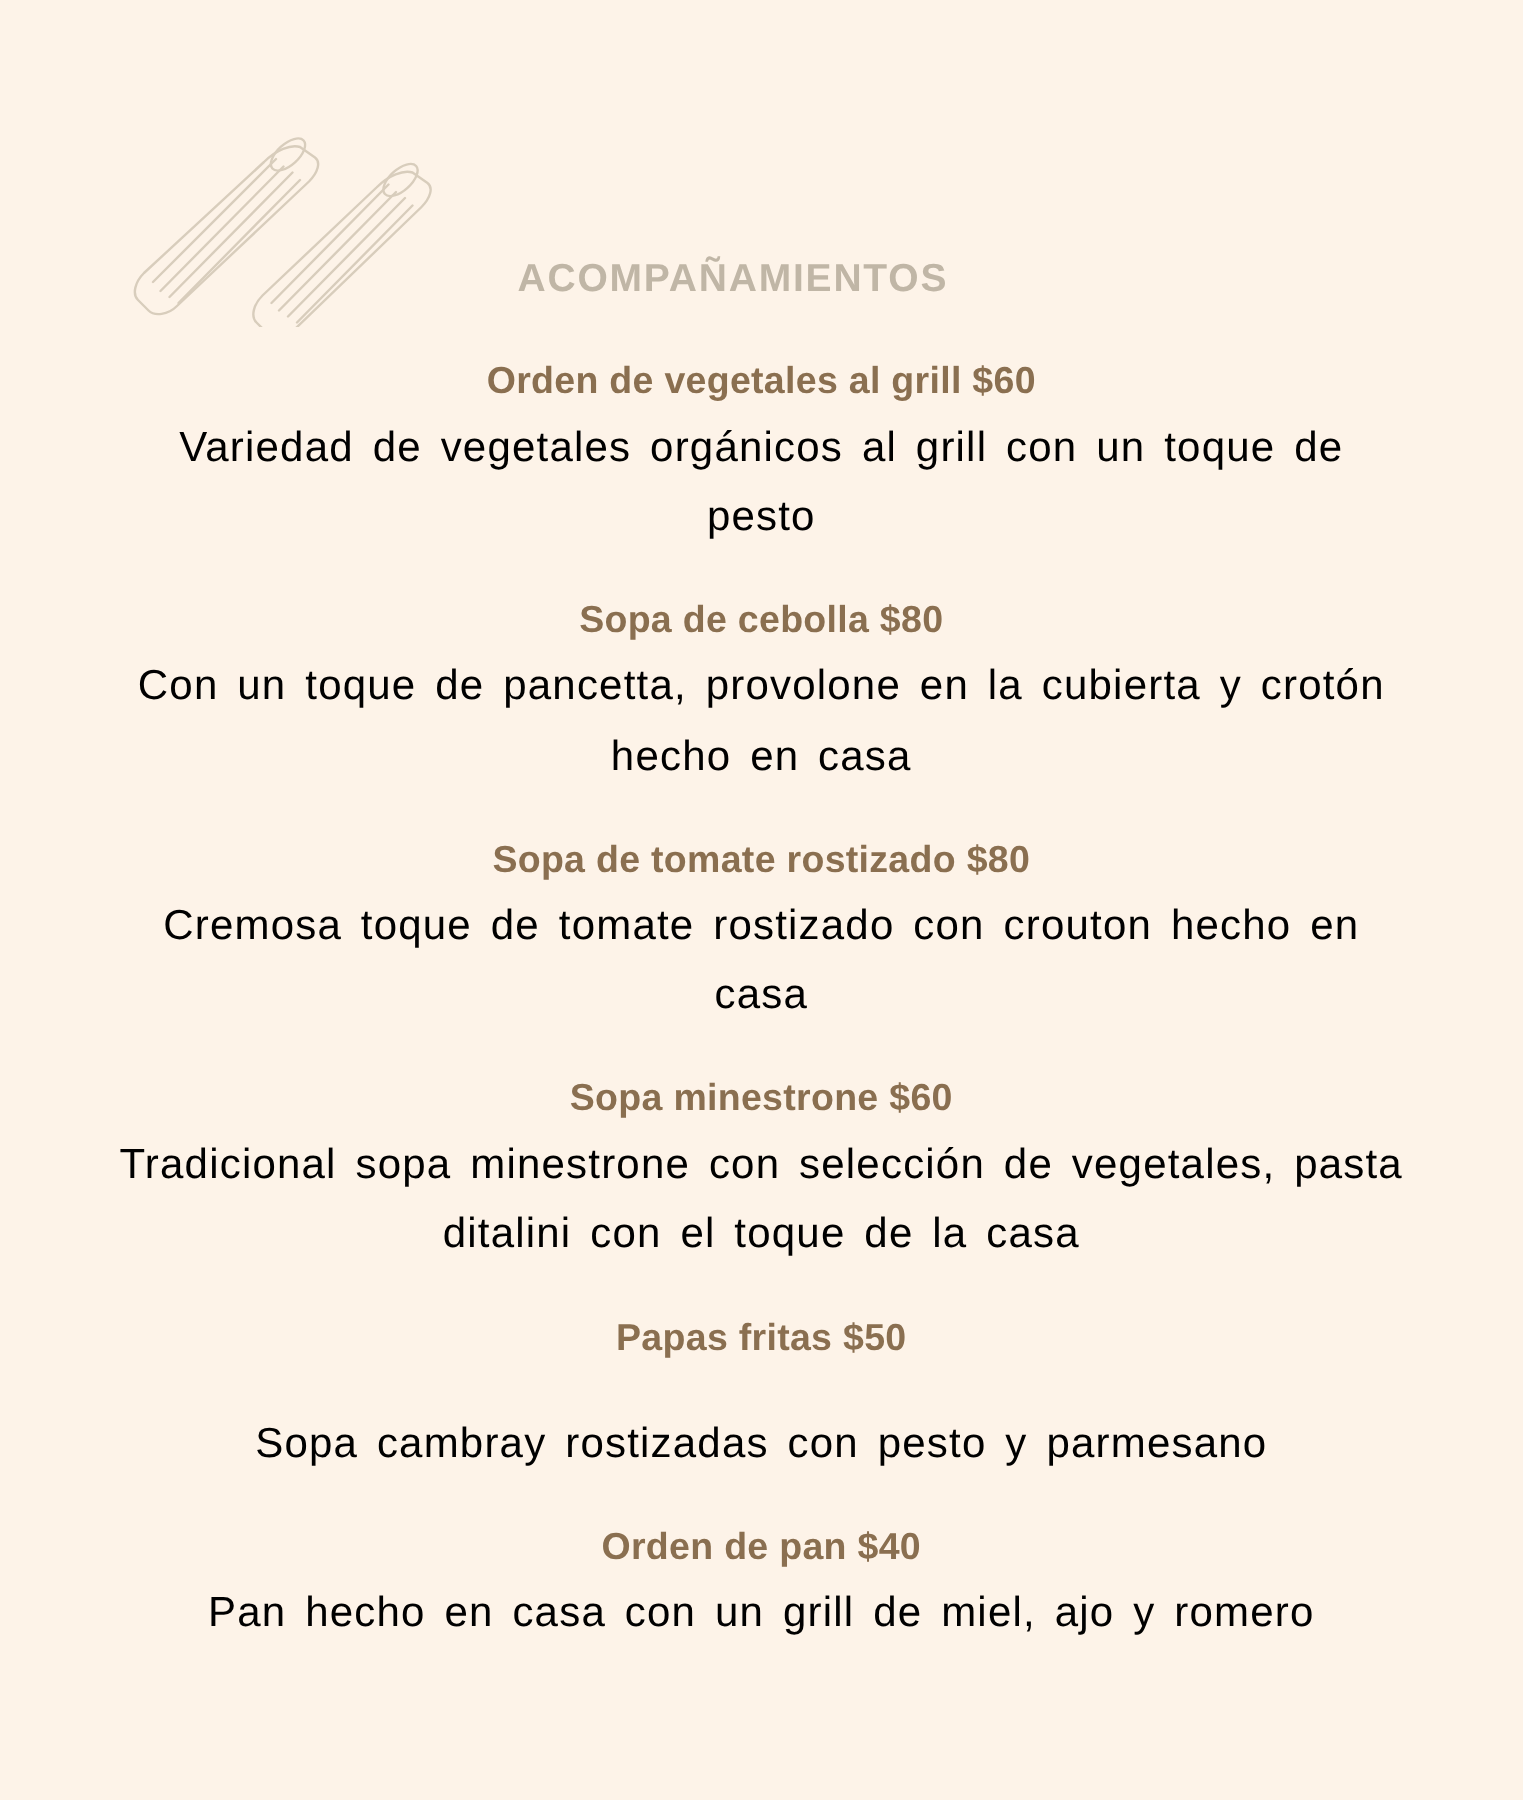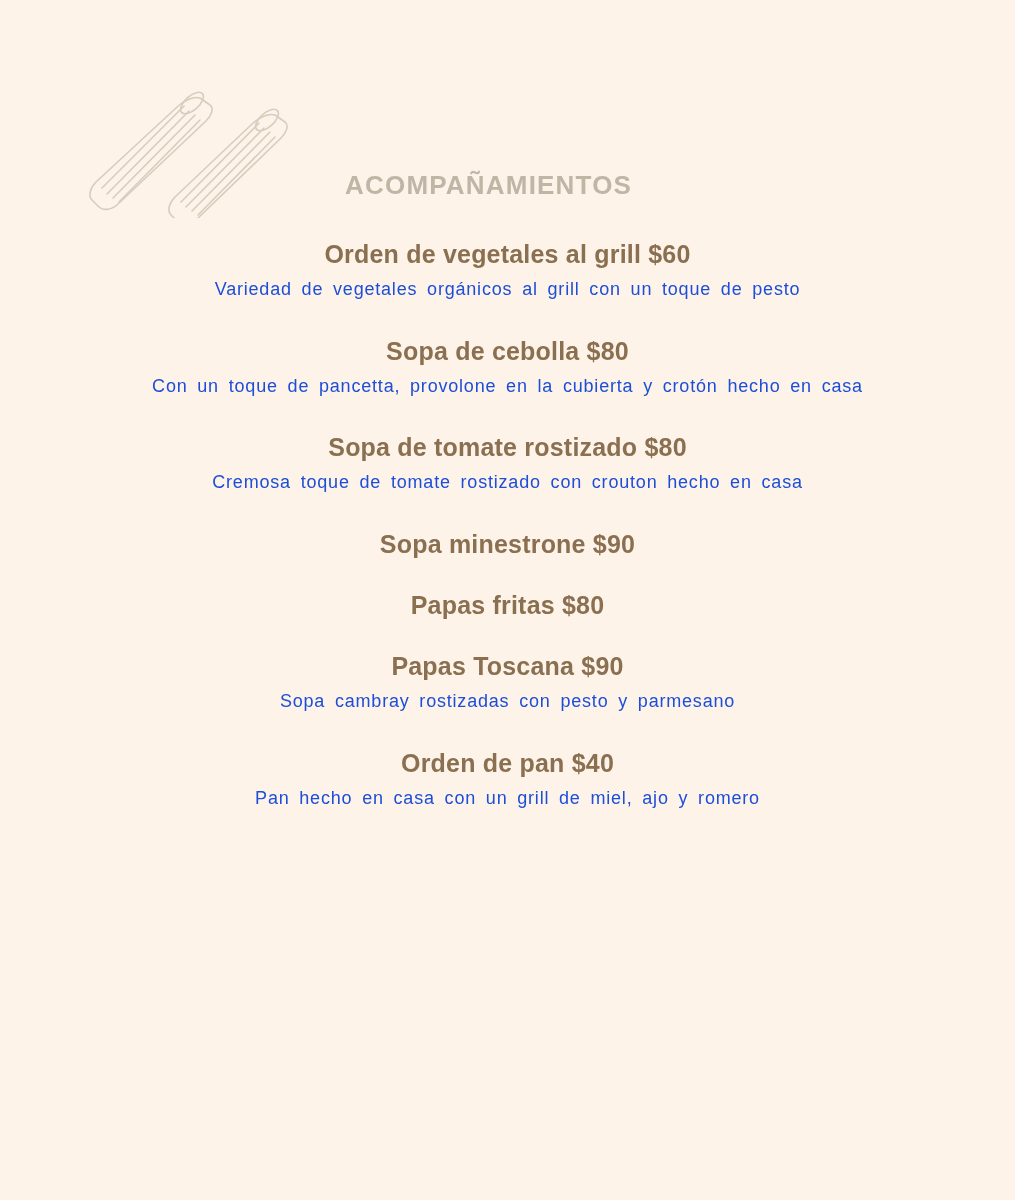--- a/index.html
+++ b/index.html
@@ -52,22 +52,22 @@
   }
   .item-name {
     font-size: 25px;
     font-weight: bold;
     color: #8a6f50;
     letter-spacing: 0.2px;
     margin-bottom: 6px;
     font-family: "Liberation Sans", sans-serif;
   }
   .item-desc {
-    font-size: 18px;
-    color: #1d4ed8;
+    font-size: 28px;
+    color: #000000;
     line-height: 1.65;
     letter-spacing: 0.8px;
     word-spacing: 4px;
     max-width: 860px;
     margin: 0 auto;
     font-family: "Liberation Sans", sans-serif;
   }
 </style>
 </head>
 <body>
@@ -108,29 +108,29 @@
       <div class="item-name">Sopa de cebolla $80</div>
       <div class="item-desc">Con un toque de pancetta, provolone en la cubierta y crotón hecho en casa</div>
     </div>
 
     <div class="item">
       <div class="item-name">Sopa de tomate rostizado $80</div>
       <div class="item-desc">Cremosa toque de tomate rostizado con crouton hecho en casa</div>
     </div>
 
     <div class="item">
-      <div class="item-name">Sopa minestrone $90</div>
+      <div class="item-name">Sopa minestrone $60</div>
+      <div class="item-desc">Tradicional sopa minestrone con selección de vegetales, pasta ditalini con el toque de la casa</div>
     </div>
 
     <div class="item">
-      <div class="item-name">Papas fritas $80</div>
+      <div class="item-name">Papas fritas $50</div>
     </div>
 
     <div class="item">
-      <div class="item-name">Papas Toscana $90</div>
       <div class="item-desc">Sopa cambray rostizadas con pesto y parmesano</div>
     </div>
 
     <div class="item">
       <div class="item-name">Orden de pan $40</div>
       <div class="item-desc">Pan hecho en casa con un grill de miel, ajo y romero</div>
     </div>
 
   </div>
 </div>

